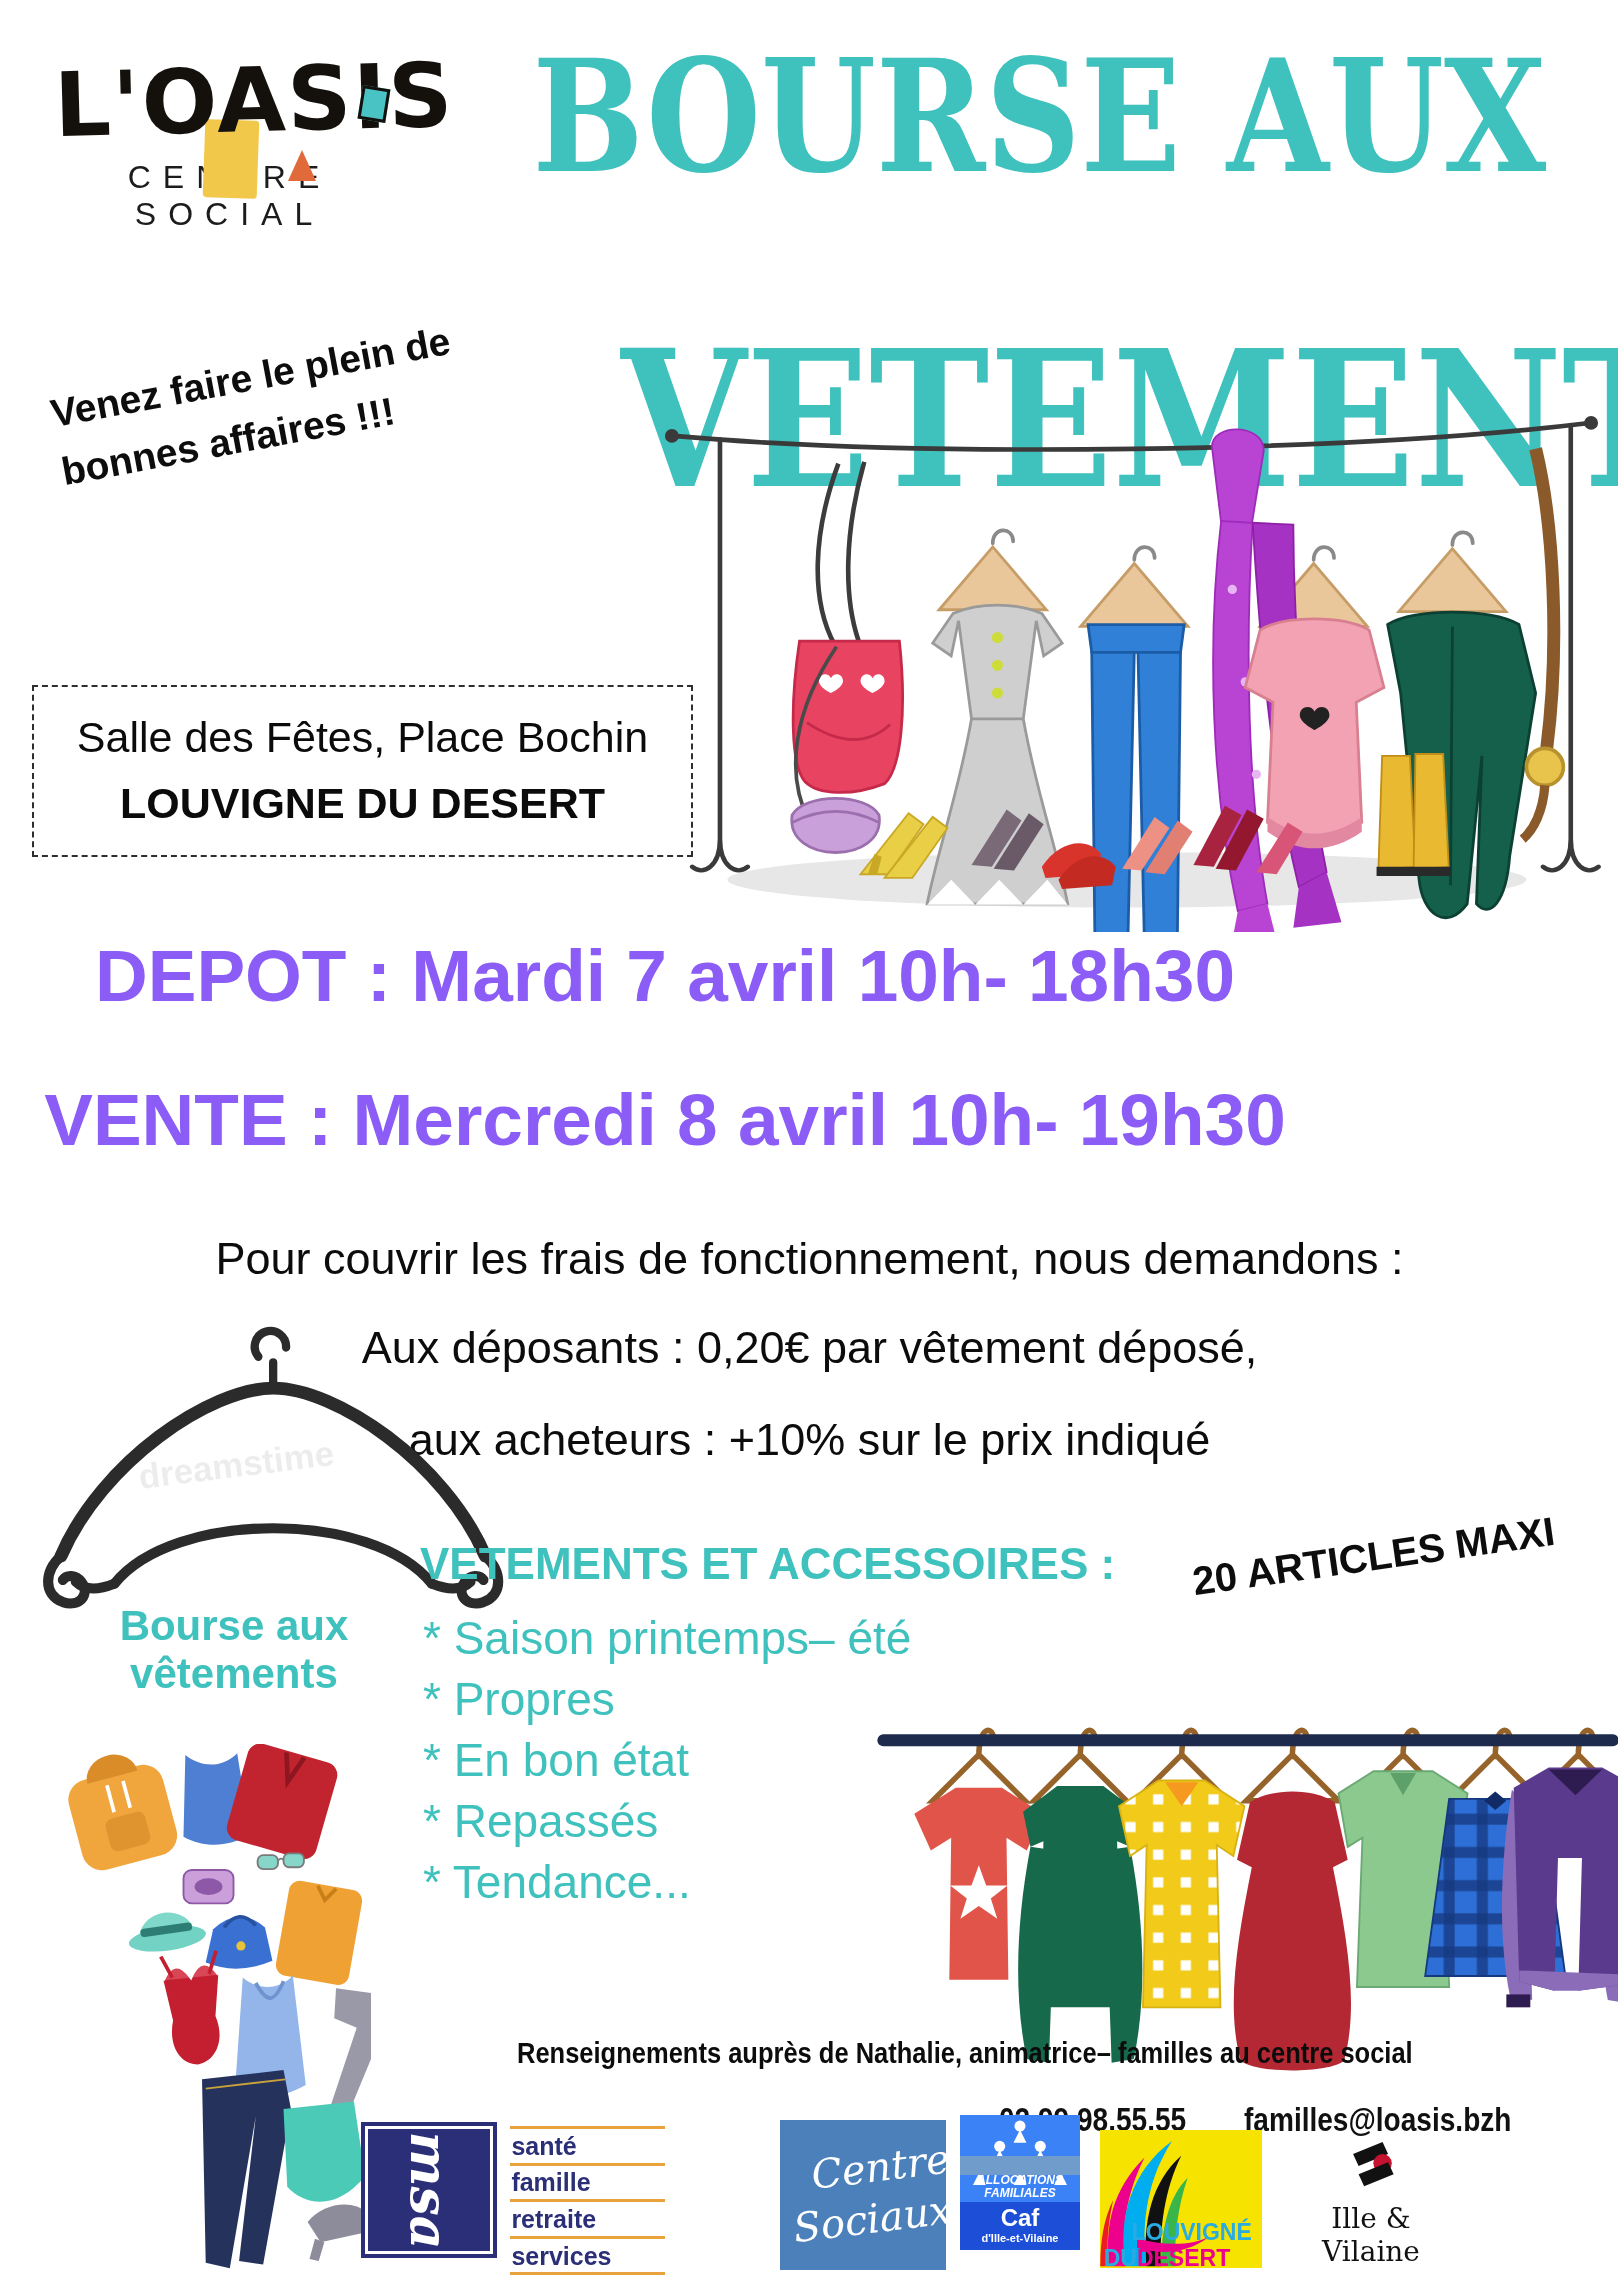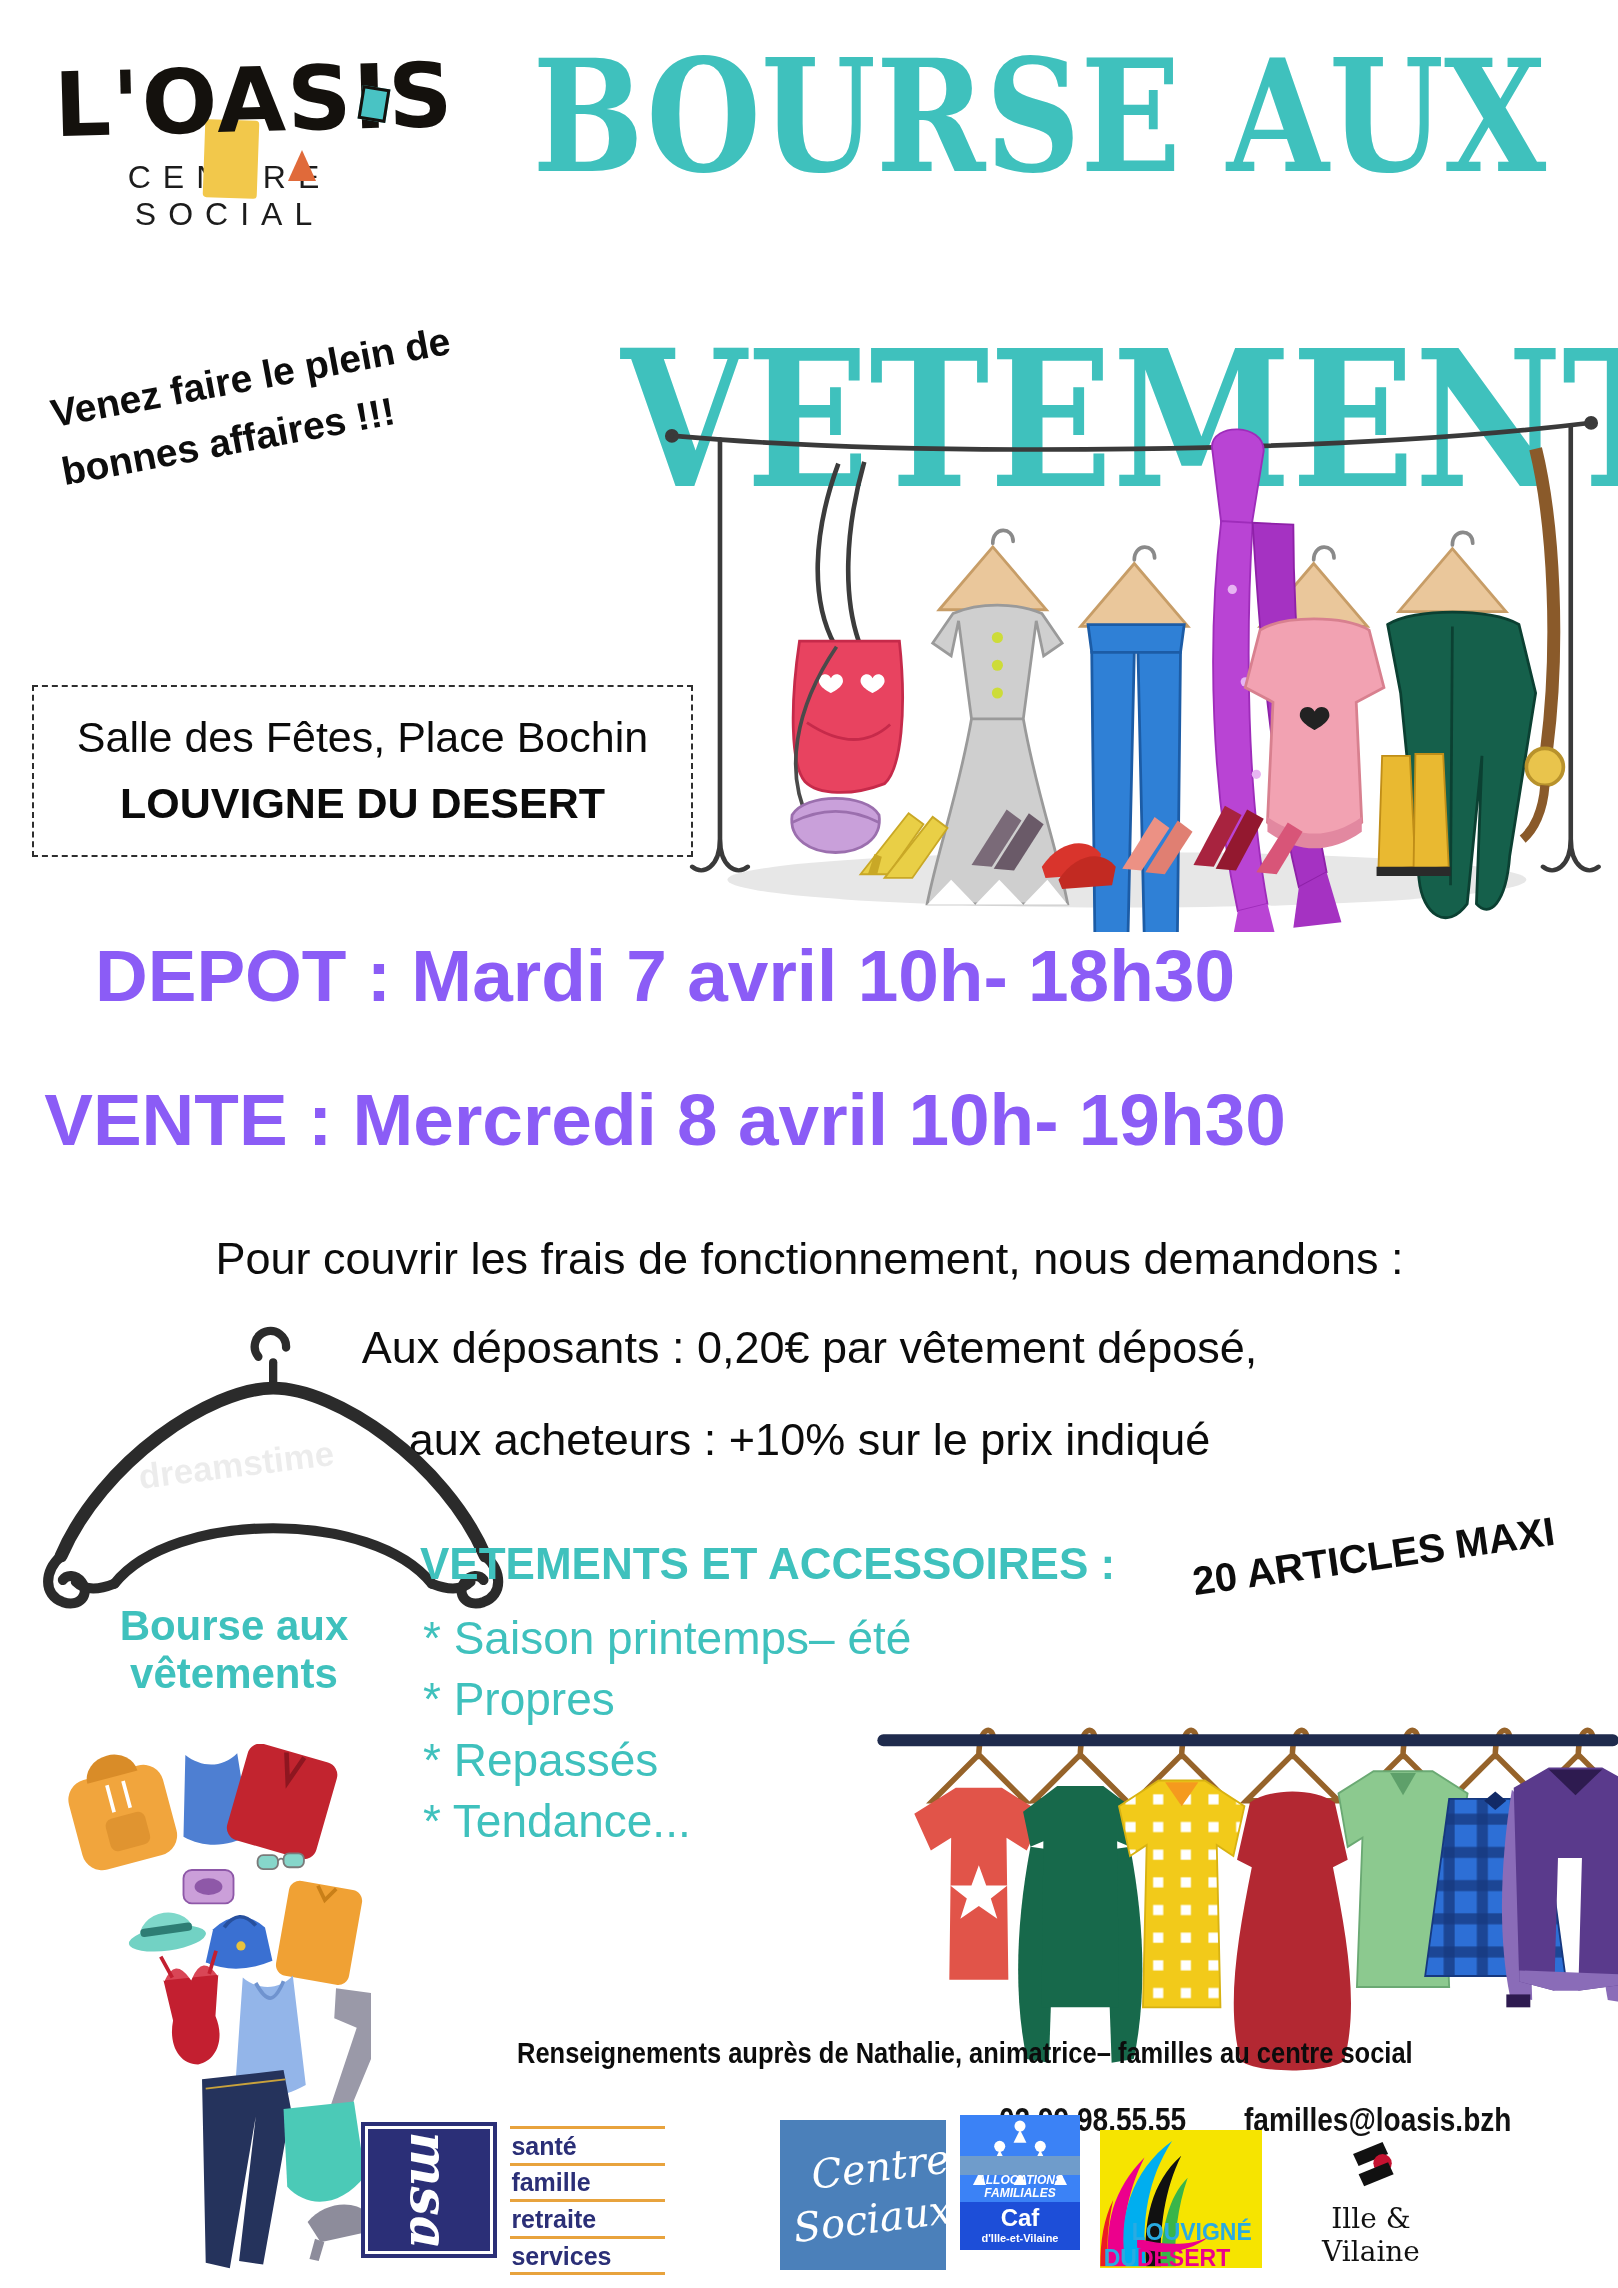--- a/index.html
+++ b/index.html
@@ -235,20 +235,21 @@
     <path d="M440,292 C460,300 474,298 482,290" stroke-width="11"></path>
   </g>
 </svg>
 <div class="abs watermark">dreamstime</div>
 <div class="abs hanger-caption">Bourse aux vêtements</div>
 
 <div class="abs items-heading">VETEMENTS ET ACCESSOIRES :</div>
 <div class="abs items-list">
   <div>* Saison printemps– été</div>
   <div>* Propres</div>
+  <div>* En bon état</div>
   <div>* Repassés</div>
   <div>* Tendance...</div>
 </div>
 <div class="abs maxi-note">20 ARTICLES MAXI</div>
 
 <svg class="abs" style="left:46px;top:1744px;" width="325" height="528" viewBox="0 0 350 570">
   <g transform="rotate(-15 80 80)">
     <rect x="30" y="30" width="105" height="100" rx="22" fill="#f1a53d"></rect>
     <path d="M55,35 a28,24 0 0 1 56,0 Z" fill="#d98c28"></path>
     <rect x="62" y="78" width="44" height="36" rx="8" fill="#e09430"></rect>

